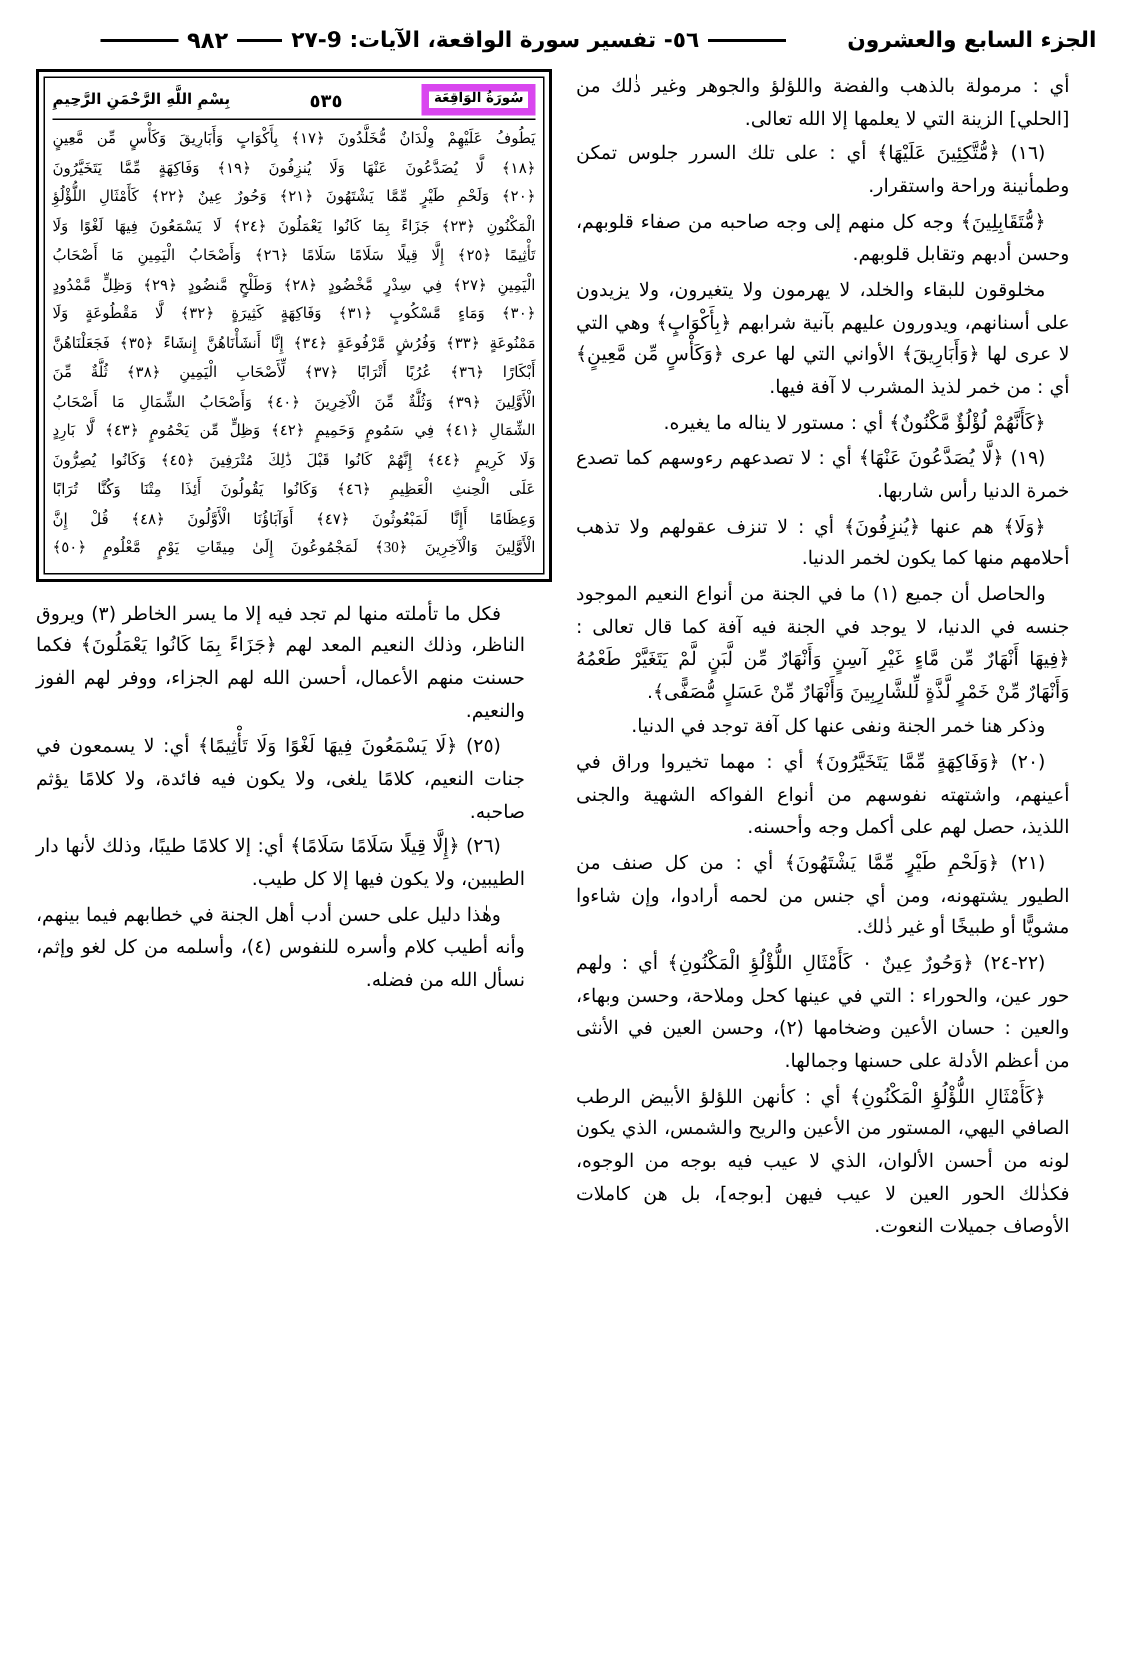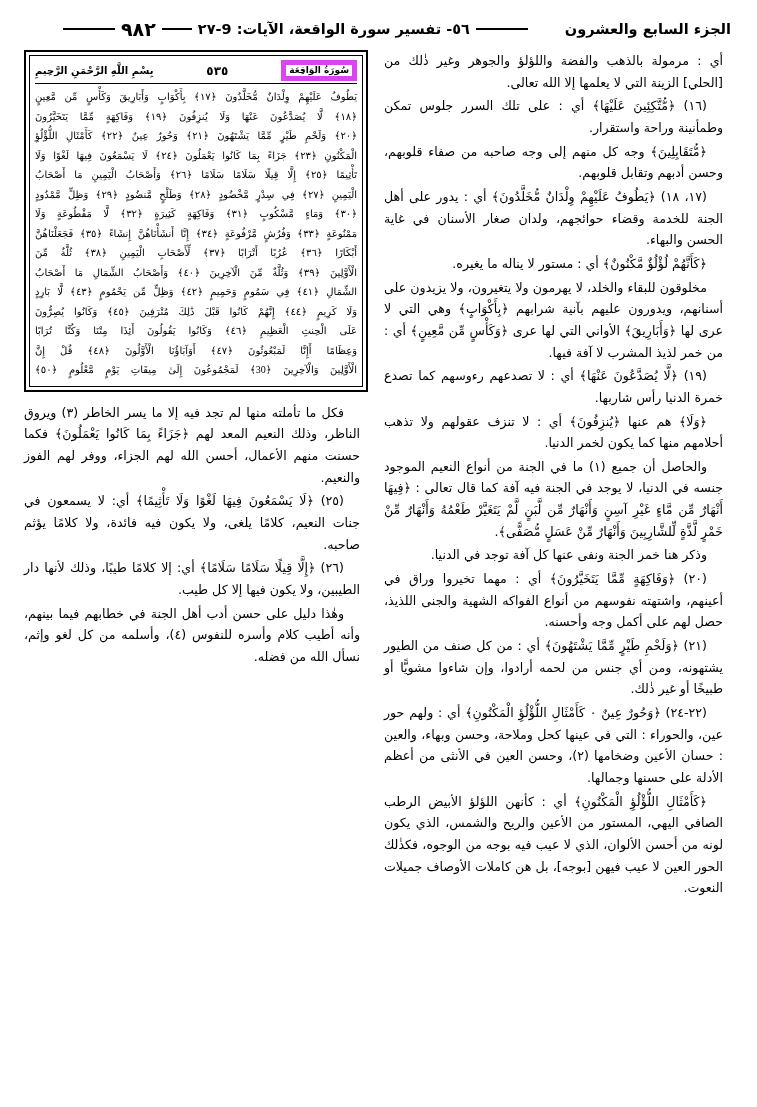--- a/index.html
+++ b/index.html
@@ -46,21 +46,21 @@
     white-space: nowrap;
   }
   .rule {
     display: inline-block;
     height: 2px;
     background: #000;
     width: 52px;
     vertical-align: middle;
   }
   .rule.short { width: 30px; }
-  .pageno { font-size: 19px; font-weight: bold; }
+  .pageno { font-size: 15px; font-weight: bold; }
 
   
   .body {
     display: flex;
     flex-direction: row;
     direction: rtl;
     margin-top: 6px;
     height: 1020px;
   }
   .col-left, .col-right {
@@ -74,21 +74,21 @@
     text-align: justify;
   }
   .col-left {   
     width: 355px;
     padding: 0 8px 0 2px;
     display: flex;
     flex-direction: column;
   }
 
   p {
-    margin: 0 8px 2px 0;
+    margin: 0 18px 2px 0;
     text-indent: 16px;
   }
   p.noindent { text-indent: 0; }
 
   
   .quran-frame {
     border: 2px solid #000;
     padding: 3px;
     margin-bottom: 6px;
   }
@@ -147,23 +147,22 @@
       <span class="rule"></span>
     </div>
   </div>
 
   <div class="body">
 
     <div class="col-right">
       <p class="noindent">أي : مرمولة بالذهب والفضة واللؤلؤ والجوهر وغير ذٰلك من [الحلي] الزينة التي لا يعلمها إلا الله تعالى.</p>
       <p>(١٦) ﴿مُّتَّكِئِينَ عَلَيْهَا﴾ أي : على تلك السرر جلوس تمكن وطمأنينة وراحة واستقرار.</p>
       <p>﴿مُّتَقَابِلِينَ﴾ وجه كل منهم إلى وجه صاحبه من صفاء قلوبهم، وحسن أدبهم وتقابل قلوبهم.</p>
-      <p>(١٧، ١٨) ﴿يَطُوفُ عَلَيْهِمْ وِلْدَانٌ مُّخَلَّدُونَ﴾ أي : يدور على أهل الجنة للخدمة وقضاء حوائجهم، ولدان صغار الأسنان في غاية الحسن والبهاء.</p>
+      <p>مخلوقون للبقاء والخلد، لا يهرمون ولا يتغيرون، ولا يزيدون على أسنانهم، ويدورون عليهم بآنية شرابهم ﴿بِأَكْوَابٍ﴾ وهي التي لا عرى لها ﴿وَأَبَارِيقَ﴾ الأواني التي لها عرى ﴿وَكَأْسٍ مِّن مَّعِينٍ﴾ أي : من خمر لذيذ المشرب لا آفة فيها.</p>
       <p>﴿كَأَنَّهُمْ لُؤْلُؤٌ مَّكْنُونٌ﴾ أي : مستور لا يناله ما يغيره.</p>
-      <p>مخلوقون للبقاء والخلد، لا يهرمون ولا يتغيرون، ولا يزيدون على أسنانهم، ويدورون عليهم بآنية شرابهم ﴿بِأَكْوَابٍ﴾ وهي التي لا عرى لها ﴿وَأَبَارِيقَ﴾ الأواني التي لها عرى ﴿وَكَأْسٍ مِّن مَّعِينٍ﴾ أي : من خمر لذيذ المشرب لا آفة فيها.</p>
       <p>(١٩) ﴿لَّا يُصَدَّعُونَ عَنْهَا﴾ أي : لا تصدعهم رءوسهم كما تصدع خمرة الدنيا رأس شاربها.</p>
       <p>﴿وَلَا﴾ هم عنها ﴿يُنزِفُونَ﴾ أي : لا تنزف عقولهم ولا تذهب أحلامهم منها كما يكون لخمر الدنيا.</p>
       <p>والحاصل أن جميع (١) ما في الجنة من أنواع النعيم الموجود جنسه في الدنيا، لا يوجد في الجنة فيه آفة كما قال تعالى : ﴿فِيهَا أَنْهَارٌ مِّن مَّاءٍ غَيْرِ آسِنٍ وَأَنْهَارٌ مِّن لَّبَنٍ لَّمْ يَتَغَيَّرْ طَعْمُهُ وَأَنْهَارٌ مِّنْ خَمْرٍ لَّذَّةٍ لِّلشَّارِبِينَ وَأَنْهَارٌ مِّنْ عَسَلٍ مُّصَفًّى﴾.</p>
       <p>وذكر هنا خمر الجنة ونفى عنها كل آفة توجد في الدنيا.</p>
       <p>(٢٠) ﴿وَفَاكِهَةٍ مِّمَّا يَتَخَيَّرُونَ﴾ أي : مهما تخيروا وراق في أعينهم، واشتهته نفوسهم من أنواع الفواكه الشهية والجنى اللذيذ، حصل لهم على أكمل وجه وأحسنه.</p>
       <p>(٢١) ﴿وَلَحْمِ طَيْرٍ مِّمَّا يَشْتَهُونَ﴾ أي : من كل صنف من الطيور يشتهونه، ومن أي جنس من لحمه أرادوا، وإن شاءوا مشويًّا أو طبيخًا أو غير ذٰلك.</p>
       <p>(٢٢-٢٤) ﴿وَحُورٌ عِينٌ ٠ كَأَمْثَالِ اللُّؤْلُؤِ الْمَكْنُونِ﴾ أي : ولهم حور عين، والحوراء : التي في عينها كحل وملاحة، وحسن وبهاء، والعين : حسان الأعين وضخامها (٢)، وحسن العين في الأنثى من أعظم الأدلة على حسنها وجمالها.</p>
       <p>﴿كَأَمْثَالِ اللُّؤْلُؤِ الْمَكْنُونِ﴾ أي : كأنهن اللؤلؤ الأبيض الرطب الصافي اليهي، المستور من الأعين والريح والشمس، الذي يكون لونه من أحسن الألوان، الذي لا عيب فيه بوجه من الوجوه، فكذٰلك الحور العين لا عيب فيهن [بوجه]، بل هن كاملات الأوصاف جميلات النعوت.</p>
     </div>
 

